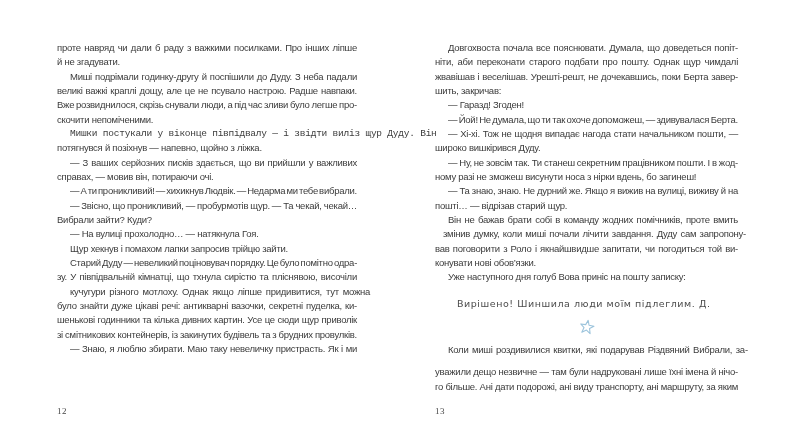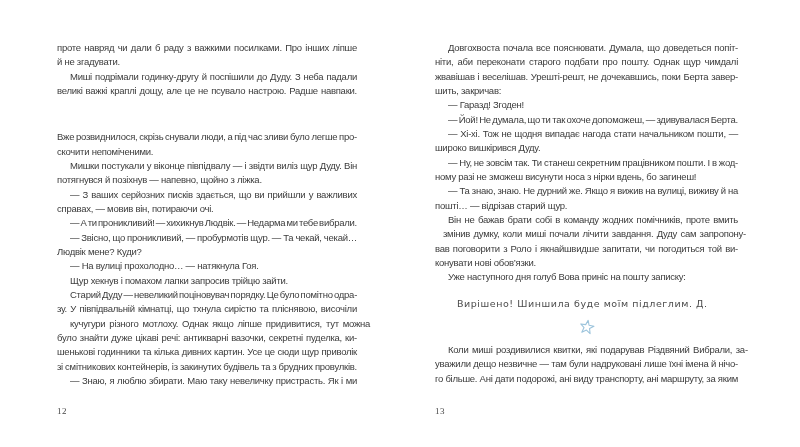--- a/index.html
+++ b/index.html
@@ -57,29 +57,29 @@
 </style>
 </head>
 <body>
 
 <div class="spread">
   <div class="page" id="page-left">
       <div class="line" style="word-spacing: 1.07px;"><span>проте навряд чи дали б раду з важкими посилками. Про інших ліпше</span></div>
       <div class="line"><span>й не згадувати.</span></div>
       <div class="line ind" style="word-spacing: 0.64px;"><span>Миші подрімали годинку-другу й поспішили до Дуду. З неба падали</span></div>
       <div class="line" style="word-spacing: 0.69px;"><span>великі важкі краплі дощу, але це не псувало настрою. Радше навпаки.</span></div>
-      <div class="line" style="word-spacing: -0.63px; margin-top: 32px;"><span>Вже розвиднилося, скрізь снували люди, а під час зливи було легше про-</span></div>
+      <div class="line" style="word-spacing: -0.63px;"><span>Вже розвиднилося, скрізь снували люди, а під час зливи було легше про-</span></div>
       <div class="line"><span>скочити непоміченими.</span></div>
-      <div class="line ind" style="word-spacing: 0.12px;"><span>Мишки постукали у віконце півпідвалу — і звідти виліз щур Дуду. Він</span></div>
+      <div class="line ind" style="word-spacing: 0.12px; font-family: Liberation Mono, monospace;"><span>Мишки постукали у віконце півпідвалу — і звідти виліз щур Дуду. Він</span></div>
       <div class="line"><span>потягнувся й позіхнув — напевно, щойно з ліжка.</span></div>
       <div class="line ind" style="word-spacing: 0.89px;"><span>— З ваших серйозних писків здається, що ви прийшли у важливих</span></div>
       <div class="line"><span>справах, — мовив він, потираючи очі.</span></div>
       <div class="line ind" style="word-spacing: -1.23px;"><span>— А ти проникливий! — хихикнув Людвік. — Недарма ми тебе вибрали.</span></div>
       <div class="line ind" style="word-spacing: -0.33px;"><span>— Звісно, що проникливий, — пробурмотів щур. — Та чекай, чекай…</span></div>
-      <div class="line"><span>Людвік мене? Куди?</span></div>
+      <div class="line"><span>Вибрали зайти? Куди?</span></div>
       <div class="line ind"><span>— На вулиці прохолодно… — натякнула Гоя.</span></div>
       <div class="line ind"><span>Щур хекнув і помахом лапки запросив трійцю зайти.</span></div>
       <div class="line ind" style="word-spacing: -1.2px;"><span>Старий Дуду — невеликий поціновувач порядку. Це було помітно одра-</span></div>
       <div class="line" style="word-spacing: 0.98px;"><span>зу. У півпідвальній кімнатці, що тхнула сирістю та пліснявою, височіли</span></div>
       <div class="line" style="word-spacing: 1.56px; margin-left: 13px;"><span>кучугури різного мотлоху. Однак якщо ліпше придивитися, тут можна</span></div>
       <div class="line" style="word-spacing: 0.74px;"><span>було знайти дуже цікаві речі: антикварні вазочки, секретні пуделка, ки-</span></div>
       <div class="line" style="word-spacing: 0.3px;"><span>шенькові годинники та кілька дивних картин. Усе це сюди щур приволік</span></div>
       <div class="line" style="word-spacing: -0.25px;"><span>зі смітникових контейнерів, із закинутих будівель та з брудних провулків.</span></div>
       <div class="line ind" style="word-spacing: 0.34px;"><span>— Знаю, я люблю збирати. Маю таку невеличку пристрасть. Як і ми</span></div>
     </div>
@@ -94,23 +94,23 @@
       <div class="line"><span>широко вишкірився Дуду.</span></div>
       <div class="line ind" style="word-spacing: -0.36px;"><span>— Ну, не зовсім так. Ти станеш секретним працівником пошти. І в жод-</span></div>
       <div class="line"><span>ному разі не зможеш висунути носа з нірки вдень, бо загинеш!</span></div>
       <div class="line ind" style="word-spacing: -0.16px;"><span>— Та знаю, знаю. Не дурний же. Якщо я вижив на вулиці, виживу й на</span></div>
       <div class="line"><span>пошті… — відрізав старий щур.</span></div>
       <div class="line ind" style="word-spacing: 1.12px;"><span>Він не бажав брати собі в команду жодних помічників, проте вмить</span></div>
       <div class="line" style="word-spacing: 0.98px; margin-left: 8px;"><span>змінив думку, коли миші почали лічити завдання. Дуду сам запропону-</span></div>
       <div class="line" style="word-spacing: 0.96px;"><span>вав поговорити з Роло і якнайшвидше запитати, чи погодиться той ви-</span></div>
       <div class="line"><span>конувати нові обов’язки.</span></div>
       <div class="line ind"><span>Уже наступного дня голуб Вова приніс на пошту записку:</span></div>
-      <div class="note"><span>Вирішено! Шиншила буде моїм підлеглим. Д.</span></div>
+      <div class="note"><span>Вирішено! Шиншила люди моїм підлеглим. Д.</span></div>
       <div class="star-wrap"><svg width="16" height="16" viewBox="0 0 16 16">
           <path d="M8 1.3 L9.7 5.9 L14.7 6.1 L10.8 9.1 L12.2 14 L8 11.1 L3.8 14 L5.2 9.1 L1.3 6.1 L6.3 5.9 Z" fill="none" stroke="#9cc4dc" stroke-width="1.1" stroke-linejoin="round" transform="rotate(10 8 8)"></path>
         </svg></div>
       <div class="line ind" style="word-spacing: 1.12px;"><span>Коли миші роздивилися квитки, які подарував Різдвяний Вибрали, за-</span></div>
-      <div class="line" style="word-spacing: 0.07px;"><span>уважили дещо незвичне — там були надруковані лише їхні імена й нічо-</span></div>
+      <div class="line" style="word-spacing: 0.07px; margin-top: 8px;"><span>уважили дещо незвичне — там були надруковані лише їхні імена й нічо-</span></div>
       <div class="line" style="word-spacing: -0.03px;"><span>го більше. Ані дати подорожі, ані виду транспорту, ані маршруту, за яким</span></div>
     </div>
   <div class="pagenum" id="pagenum-left">12</div>
   <div class="pagenum" id="pagenum-right">13</div>
 </div>
 
 </body></html>

